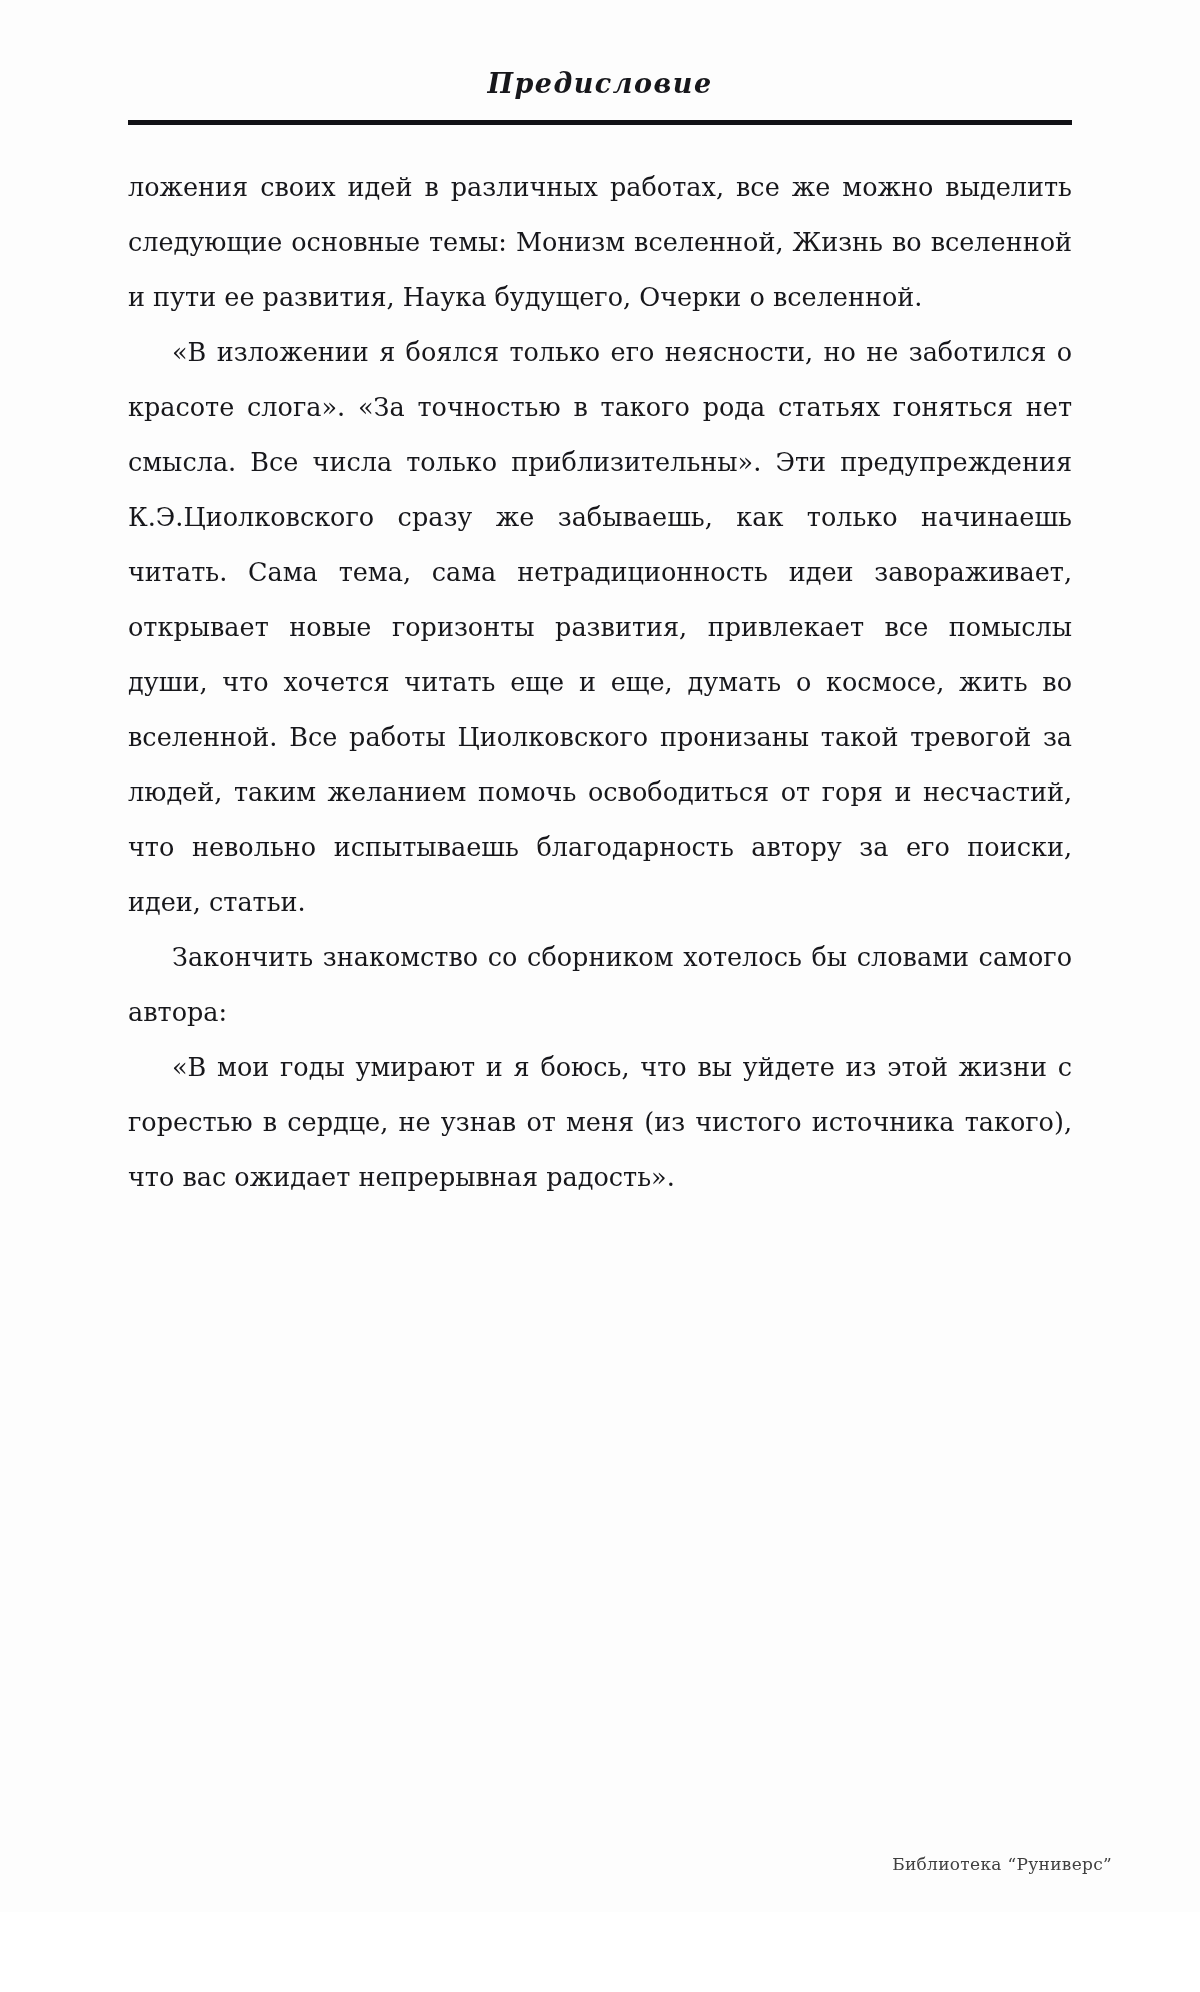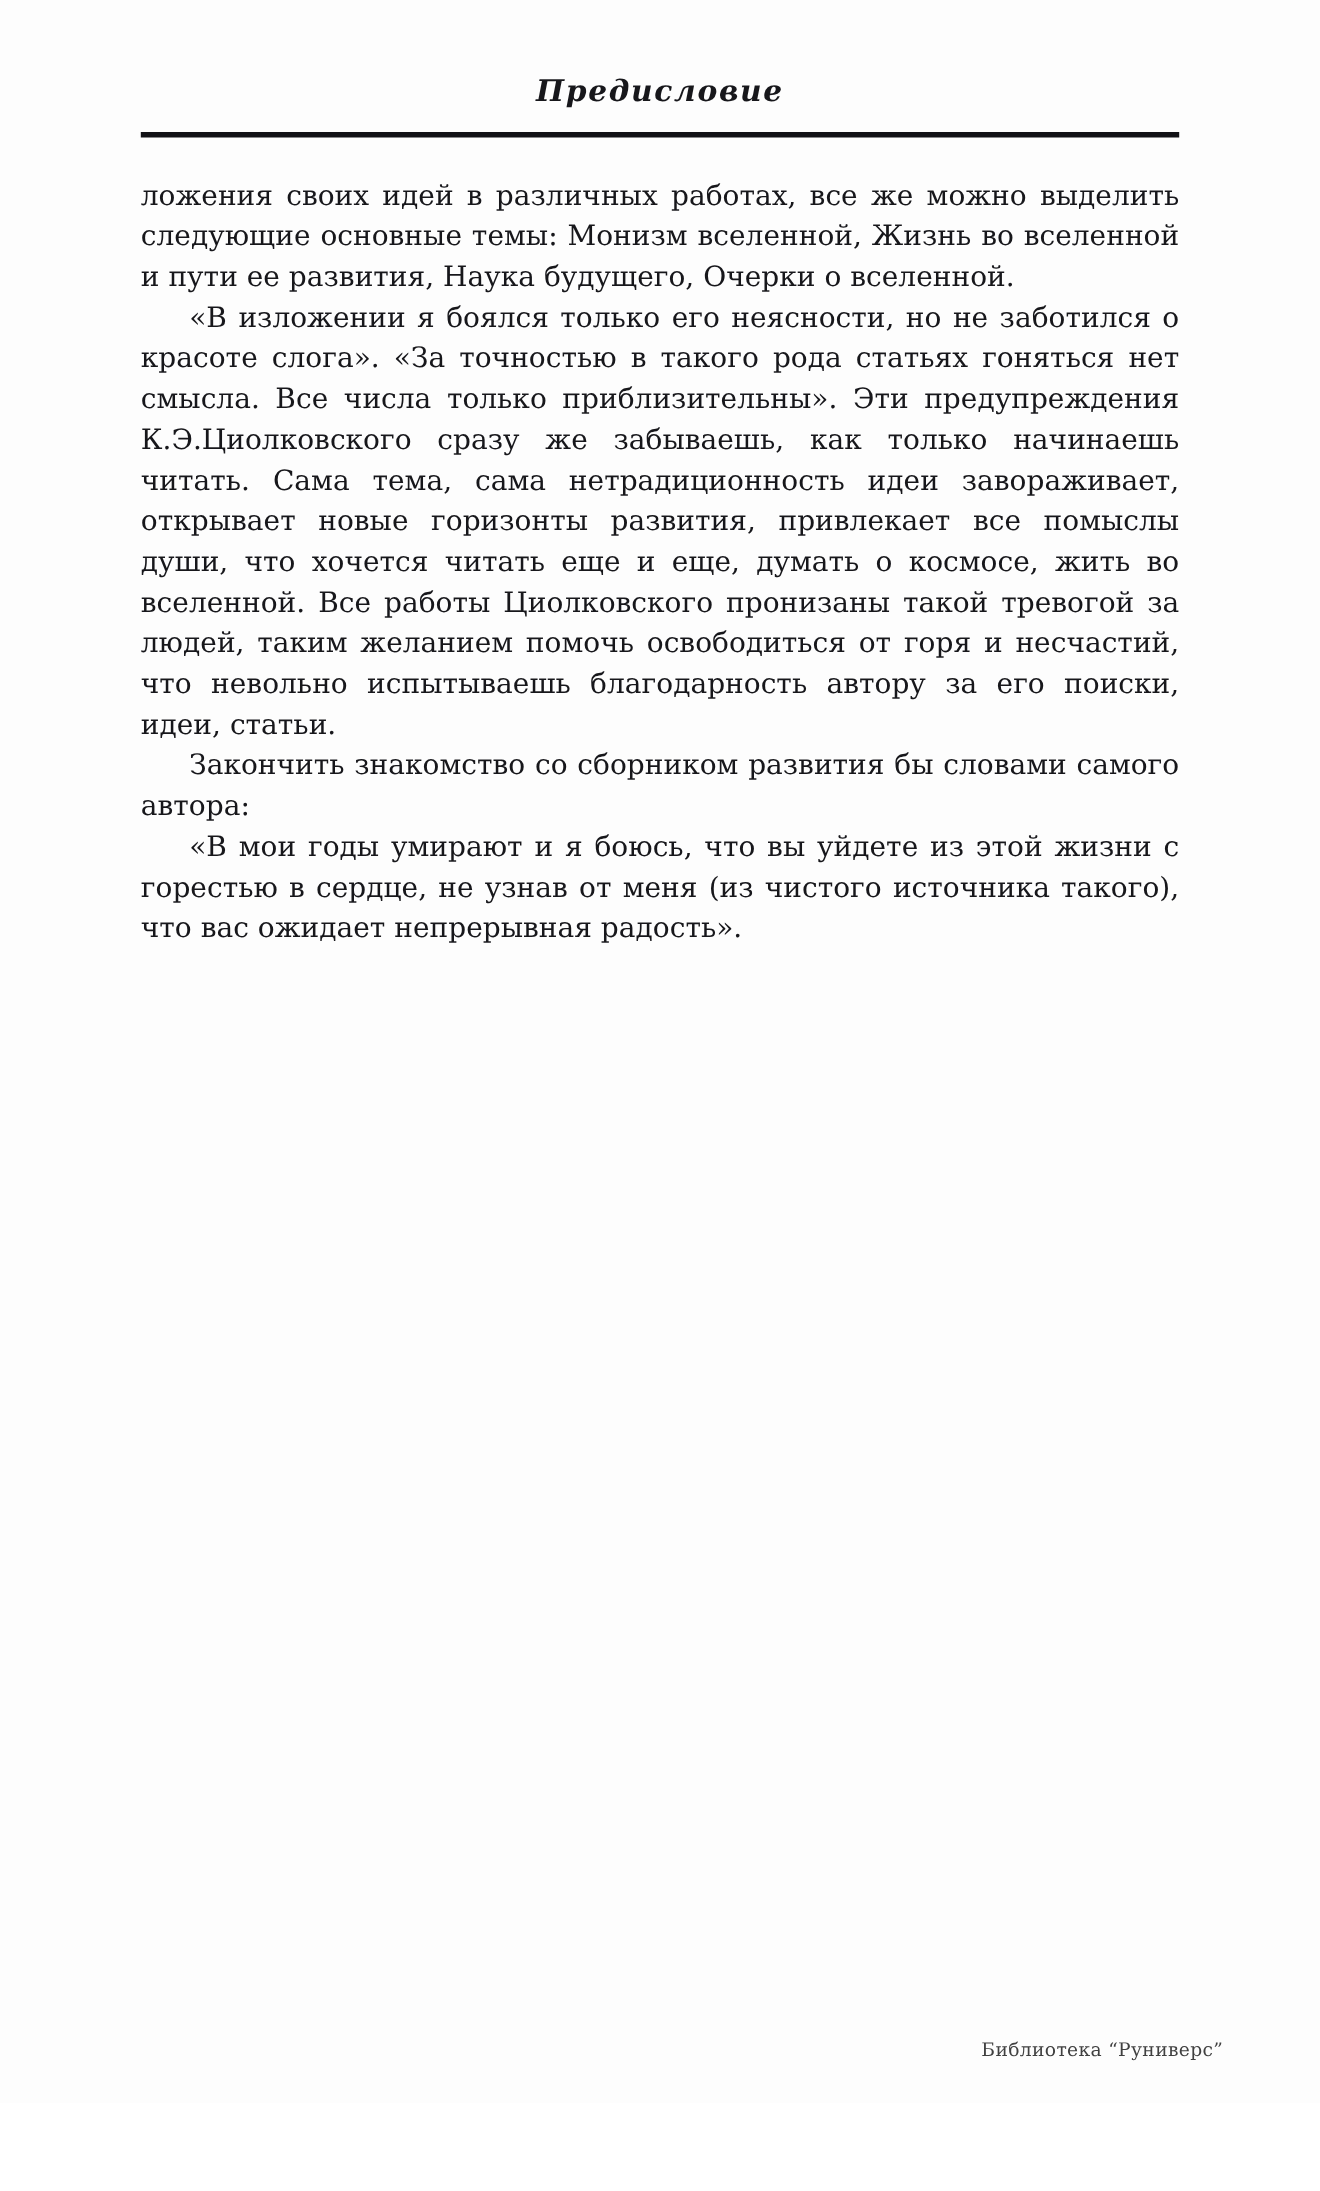--- a/index.html
+++ b/index.html
@@ -43,21 +43,21 @@
     height: 5px;
     background: #121216;
   }
   .body-text {
     position: absolute;
     top: 160px;
     left: 128px;
     width: 944px;
     font-family: "DejaVu Serif", serif;
     font-size: 25.5px;
-    line-height: 37px;
+    line-height: 55px;
     color: #17171b;
     text-align: justify;
     text-justify: inter-word;
   }
   .body-text p {
     margin: 0;
     text-indent: 44px;
     hyphens: manual;
   }
   .body-text p.no-indent {
@@ -78,19 +78,19 @@
 
 <div class="page">
 
   <div class="header-title">Предисловие</div>
 
   <div class="header-rule"></div>
 
   <div class="body-text">
     <p class="no-indent">ложения своих идей в различных работах, все же можно выделить следующие основные темы: Монизм вселенной, Жизнь во вселенной и пути ее развития, Наука будущего, Очерки о вселенной.</p>
     <p>«В изложении я боялся только его неясности, но не заботился о красоте слога». «За точностью в такого рода статьях гоняться нет смысла. Все числа только приблизительны». Эти предупреждения К.Э.Циолковского сразу же забываешь, как только начинаешь читать. Сама тема, сама нетрадиционность идеи завораживает, открывает новые горизонты развития, привлекает все помыслы души, что хочется читать еще и еще, думать о космосе, жить во вселенной. Все работы Циолковского пронизаны такой тревогой за людей, таким желанием помочь освободиться от горя и несчастий, что невольно испытываешь благодарность автору за его поиски, идеи, статьи.</p>
-    <p>Закончить знакомство со сборником развития бы словами самого автора:</p>
+    <p>Закончить знакомство со сборником хотелось бы словами самого автора:</p>
     <p>«В мои годы умирают и я боюсь, что вы уйдете из этой жизни с горестью в сердце, не узнав от меня (из чистого источника такого), что вас ожидает непрерывная радость».</p>
   </div>
 
   <div class="footer-credit">Библиотека “Руниверс”</div>
 
 </div>
 
 </body></html>

